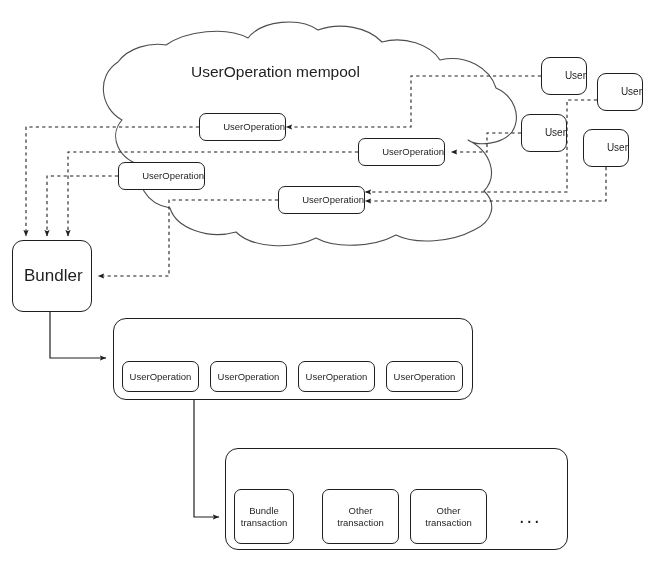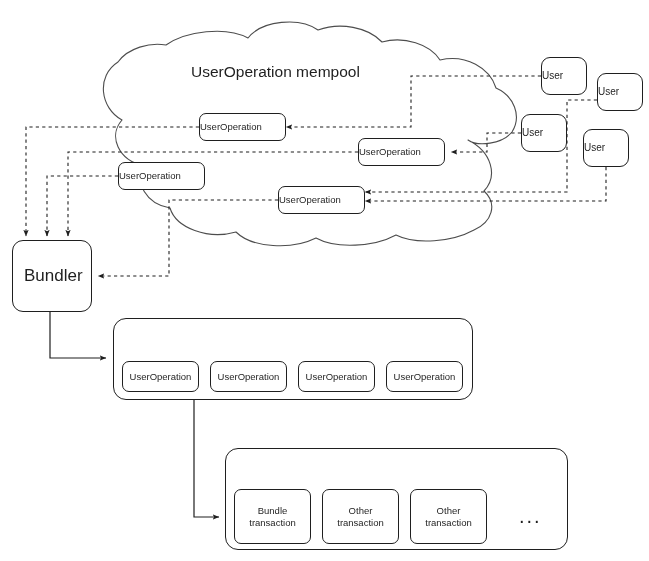--- a/index.html
+++ b/index.html
@@ -28,21 +28,21 @@
     pointer-events: none;
   }
   .node {
     position: absolute;
     box-sizing: border-box;
     background: #ffffff;
     border: 1px solid #1f1f1f;
     border-radius: 9px;
     display: flex;
     align-items: center;
-    justify-content: flex-start;
+    justify-content: flex-end;
     text-align: center;
     color: #1f1f1f;
     line-height: 1.18;
     z-index: 3;
   }
   .uop {
     font-size: 9.5px;
     border-radius: 7px;
   }
   .user {
@@ -209,21 +209,21 @@
   <div class="inner-box" style="left:298px; top:361px; width:77px; height:31px;">
     <span>UserOperation</span>
   </div>
   <div class="inner-box" style="left:386px; top:361px; width:77px; height:31px;">
     <span>UserOperation</span>
   </div>
 
   <div class="container" style="left:225px; top:448px; width:343px; height:102px;"></div>
   <div class="container-title" style="left:237px; top:457px;">Ethereum block</div>
 
-  <div class="inner-box" style="left:234px; top:489px; width:77px; height:55px; flex-direction:column;">
+  <div class="inner-box" style="left:234px; top:489px; width:60px; height:55px; flex-direction:column;">
     <span>Bundle</span>
     <span>transaction</span>
   </div>
 
   <div class="inner-box" style="left:322px; top:489px; width:77px; height:55px; flex-direction:column;">
     <span>Other</span>
     <span>transaction</span>
   </div>
 
   <div class="inner-box" style="left:410px; top:489px; width:77px; height:55px; flex-direction:column;">

